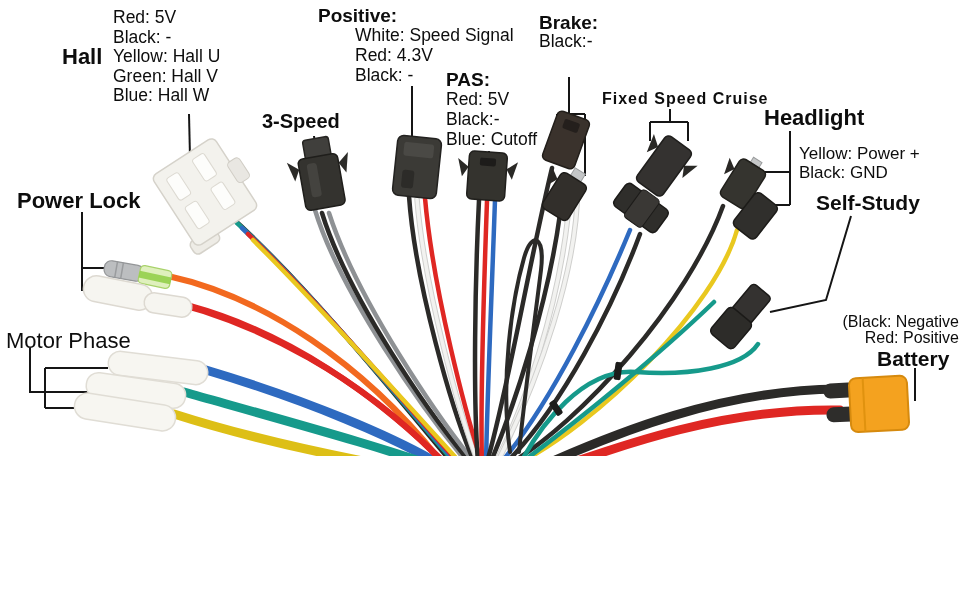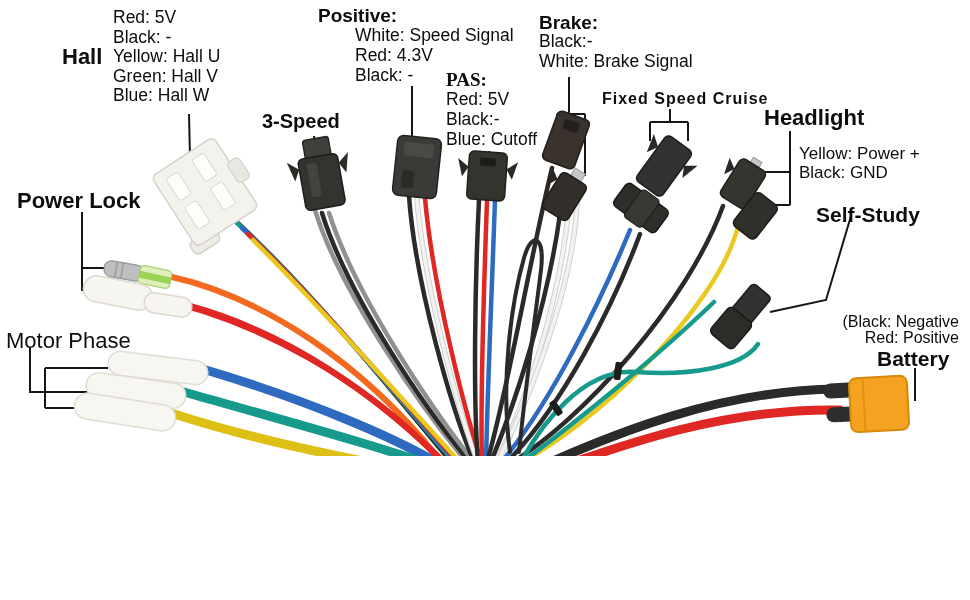--- a/index.html
+++ b/index.html
@@ -250,43 +250,42 @@
   <div class="lbl mid" style="left:318px;top:5px;">Positive:</div>
   <div class="lbl pins20" style="left:355px;top:25px;">
     <div>White: Speed Signal</div>
     <div>Red: 4.3V</div>
     <div>Black: -</div>
   </div>
 
   <div class="lbl mid" style="left:539px;top:12px;">Brake:</div>
   <div class="lbl pins20" style="left:539px;top:31px;">
     <div>Black:-</div>
-    <div>White: Brake Signal</div>
-  </div>
-
-  <div class="lbl mid" style="left:446px;top:69px;font-family:Liberation Serif, serif;">PAS:</div>
+  </div>
+
+  <div class="lbl mid" style="left:446px;top:69px;">PAS:</div>
   <div class="lbl pins20" style="left:446px;top:89px;">
     <div>Red: 5V</div>
     <div>Black:-</div>
     <div>Blue: Cutoff</div>
   </div>
 
   <div class="lbl smallbold" style="left:602px;top:90px;">Fixed Speed Cruise</div>
 
   <div class="lbl mid" style="left:262px;top:110px;font-size:20px;">3-Speed</div>
 
   <div class="lbl big" style="left:764px;top:105px;">Headlight</div>
   <div class="lbl pins19" style="left:799px;top:144px;">
     <div>Yellow: Power +</div>
     <div>Black: GND</div>
   </div>
 
   <div class="lbl big" style="left:17px;top:188px;">Power Lock</div>
 
-  <div class="lbl big" style="left:816px;top:203px;font-size:21px;">Self-Study</div>
+  <div class="lbl big" style="left:816px;top:191px;font-size:21px;">Self-Study</div>
 
   <div class="lbl note" style="left:824px;top:314px;">
     <div>(Black: Negative</div>
     <div>Red: Positive</div>
   </div>
   <div class="lbl big" style="left:877px;top:347px;font-size:21px;">Battery</div>
 
   <div class="lbl bigreg" style="left:6px;top:328px;">Motor Phase</div>
 
   <div class="ctrl-label-text">

